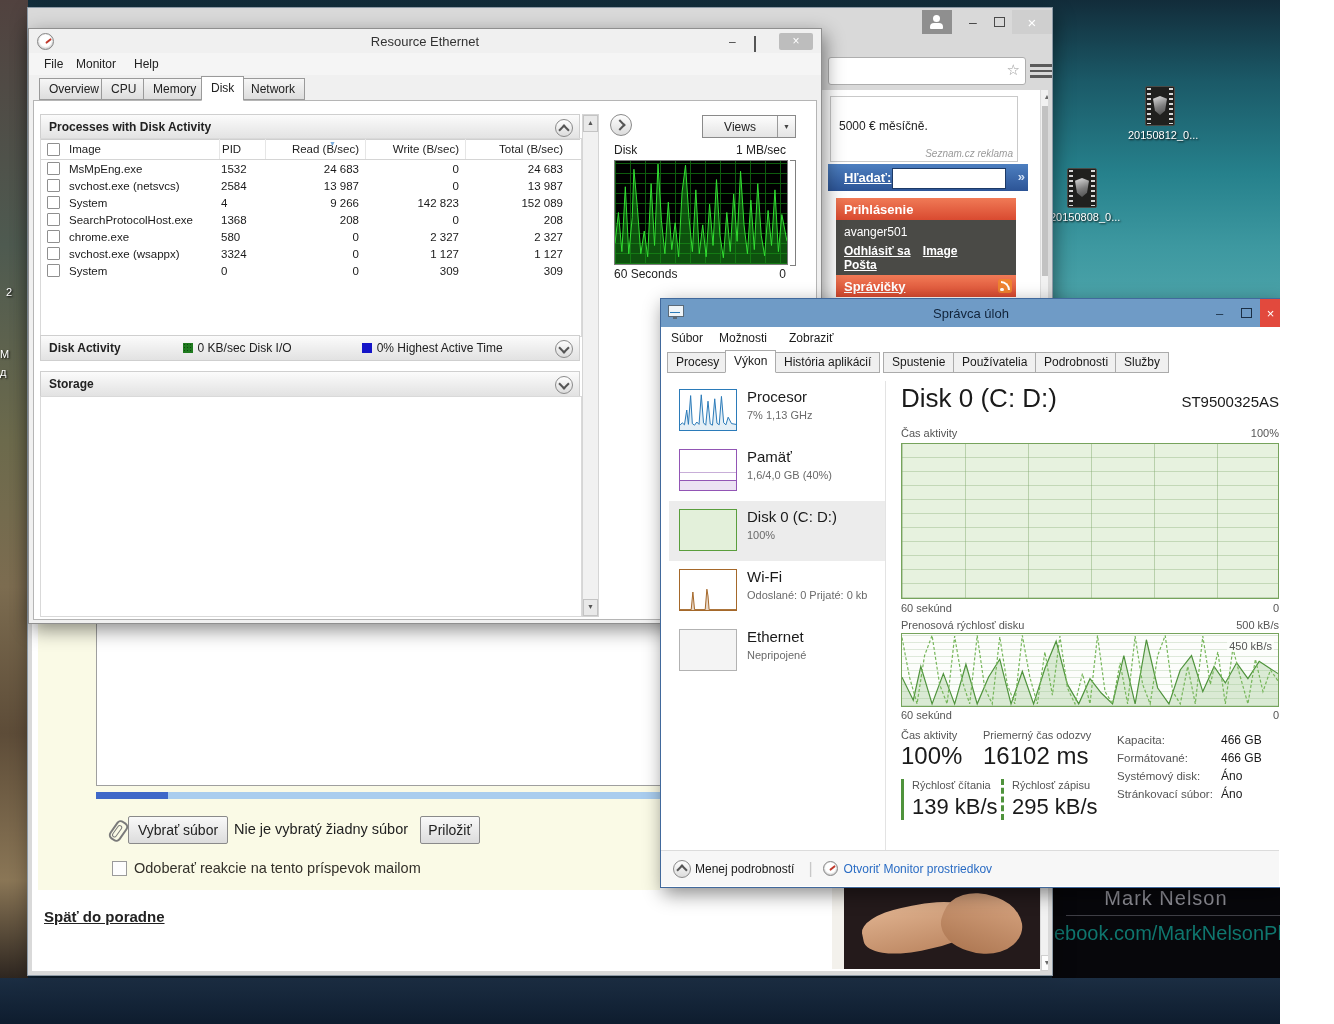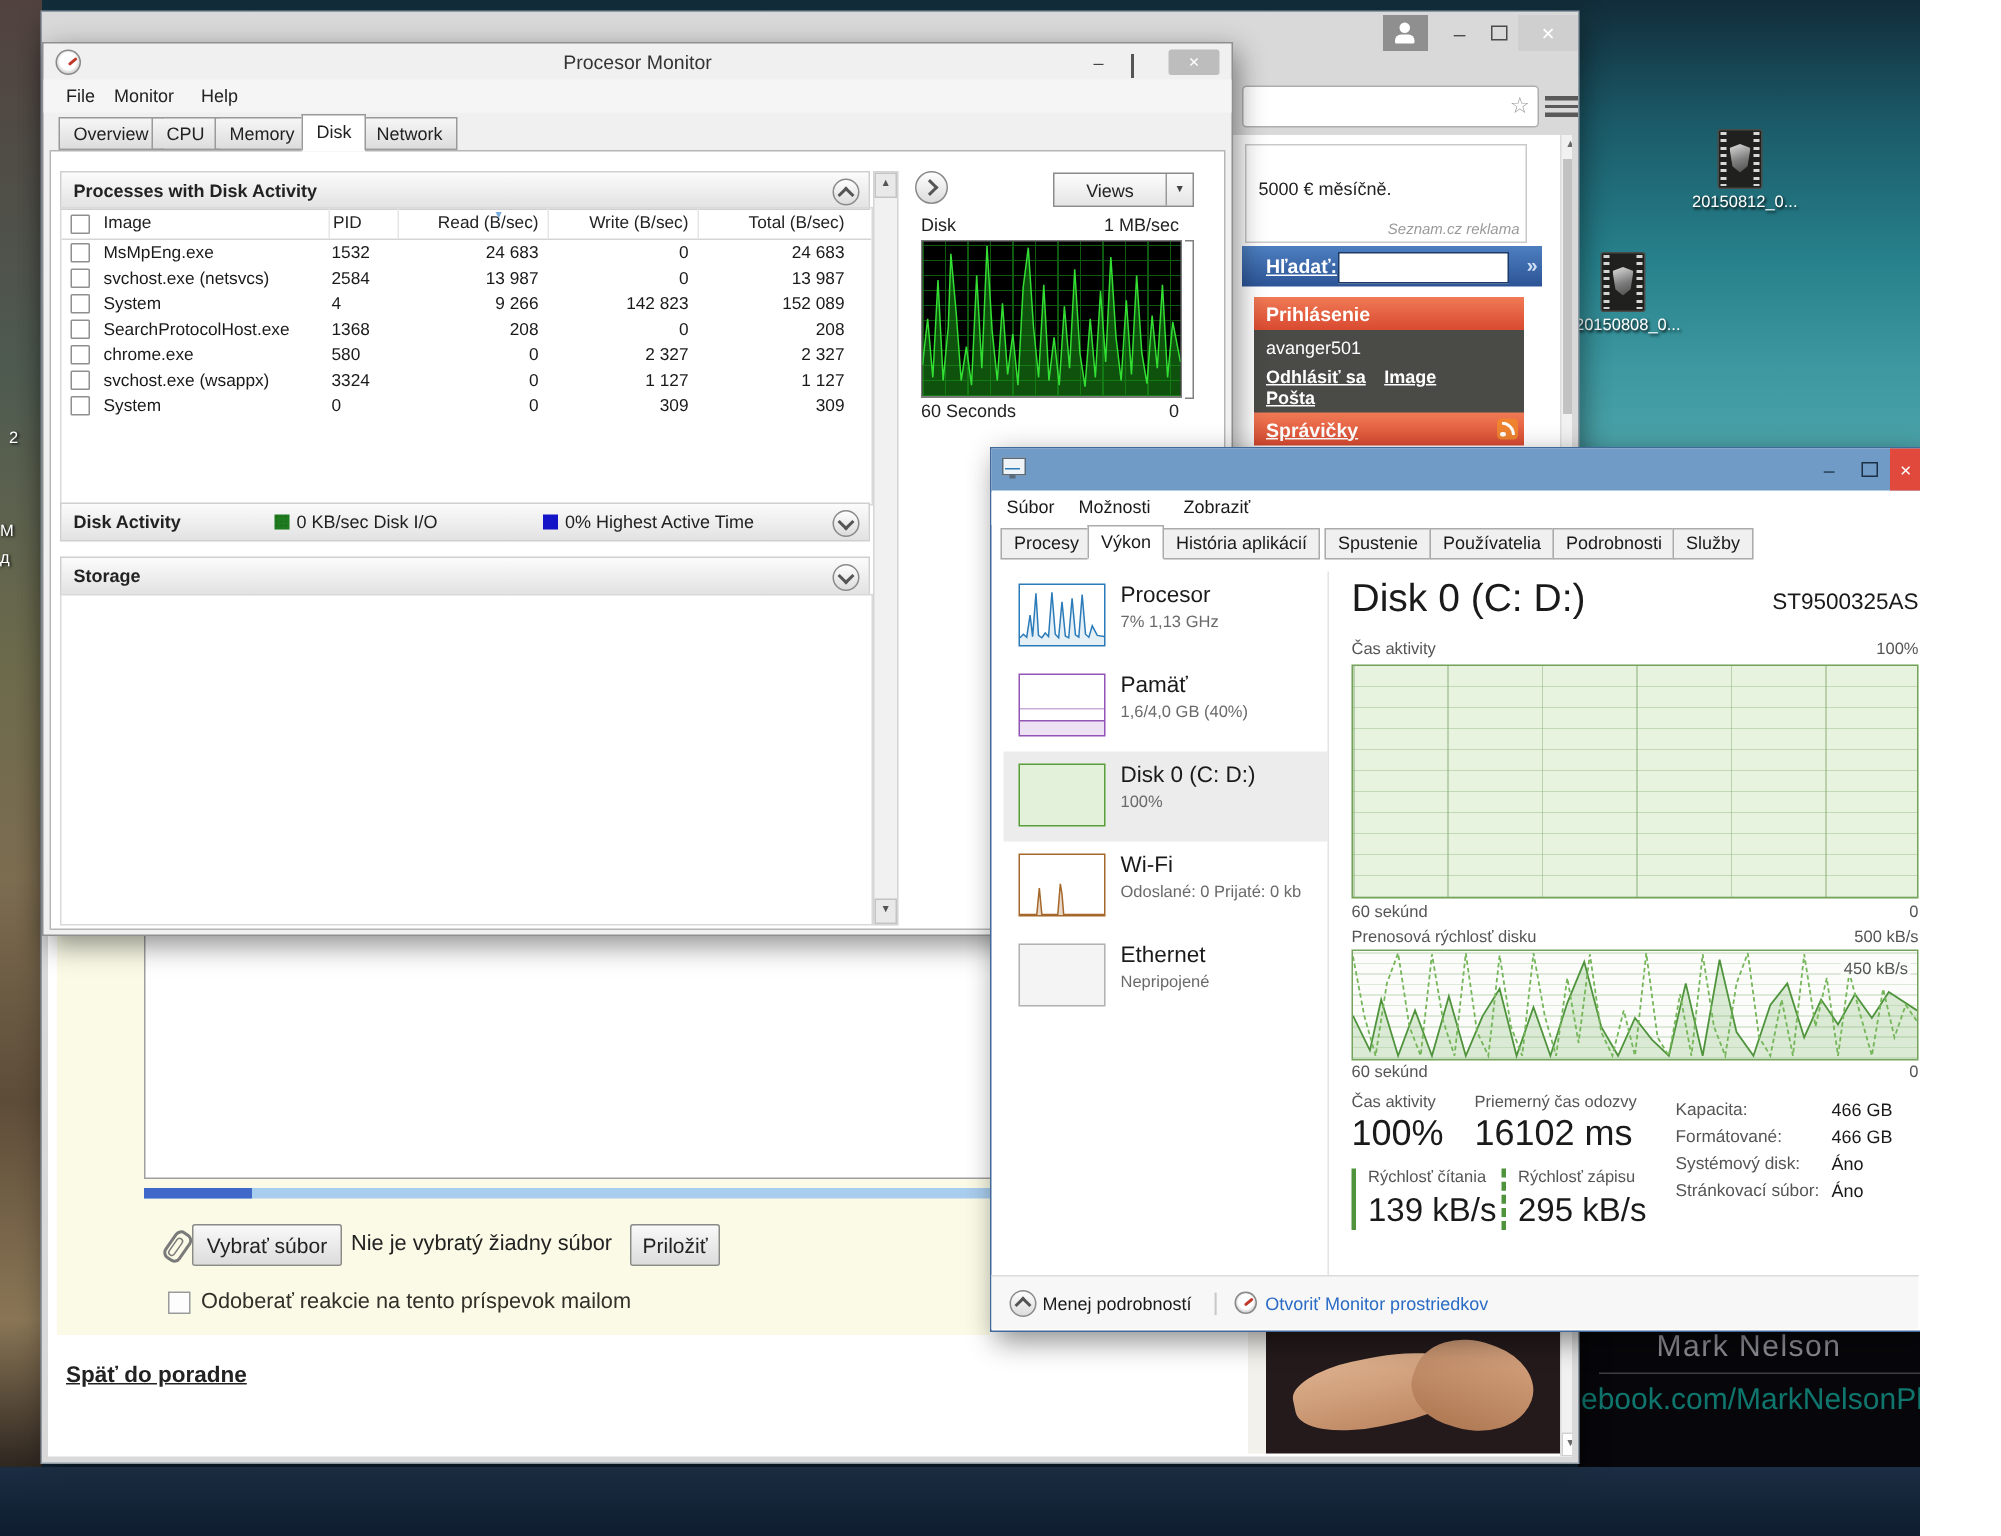--- a/index.html
+++ b/index.html
@@ -303,21 +303,21 @@
       <div id="b-attach" class="gbtn">Priložiť</div>
       <div id="b-check" class="abs"></div>
       <div id="b-checklabel">Odoberať reakcie na tento príspevok mailom</div>
       <div id="b-back">Späť do poradne</div>
     </div>
   </div>
 
   <div id="rm" class="abs win">
     <div id="rm-title">
       <span class="rmicon ic"></span>
-      <span class="t">Procesor Monitor</span>
+      <span class="t">Resource Ethernet</span>
       <span class="rm-winbtn" style="left:700px;">–</span>
       <span class="rm-winbtn" style="left:725px;top:9px;"><span class="maxbox" style="border-color:#555;"></span></span>
       <span id="rm-close" class="rm-winbtn" style="left:750px;">×</span>
     </div>
     <div id="rm-menubar">
       <span style="left:15px;">File</span>
       <span style="left:47px;">Monitor</span>
       <span style="left:105px;">Help</span>
     </div>
     <div id="rm-tabs">
@@ -452,20 +452,21 @@
     </div>
   </div>
 
   <div id="tm" class="abs win">
     <div id="tm-title">
       <span class="tm-mon ic">
           <span class="scr"></span>
           <span class="pulse"></span>
           <span class="stand"></span>
         </span>
+      <span class="t">Správca úloh</span>
       <span class="tm-winbtn" style="left:545px;width:27px;">–</span>
       <span class="tm-winbtn" style="left:572px;width:27px;">
           <span class="maxbox" style="border-color:#1b2f45;"></span>
         </span>
       <span id="tm-close" class="tm-winbtn" style="left:599px;width:21px;">×</span>
     </div>
     <div id="tm-menubar">
       <span style="left:10px;">Súbor</span>
       <span style="left:58px;">Možnosti</span>
       <span style="left:128px;">Zobraziť</span>

